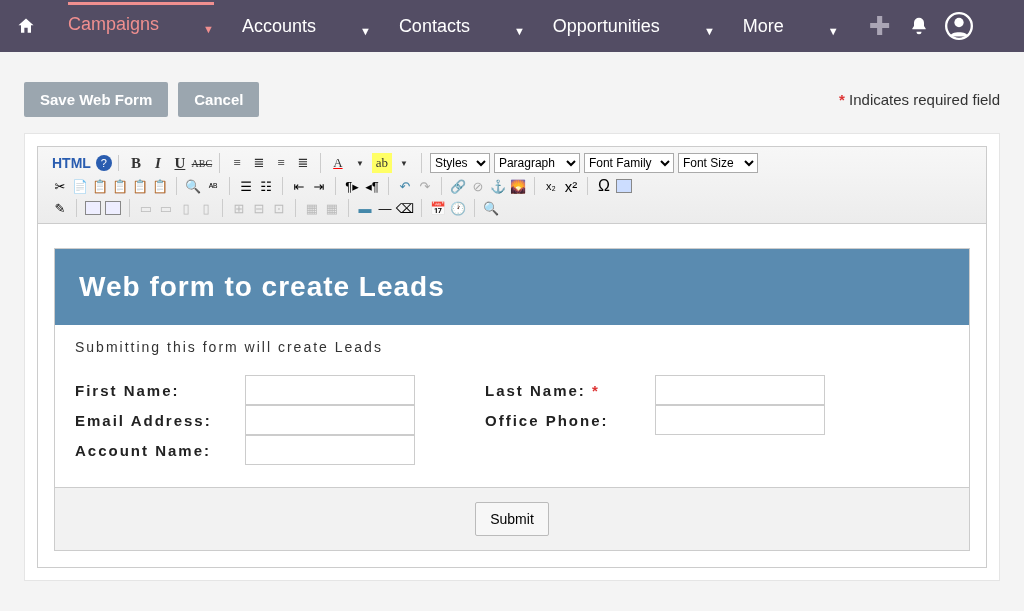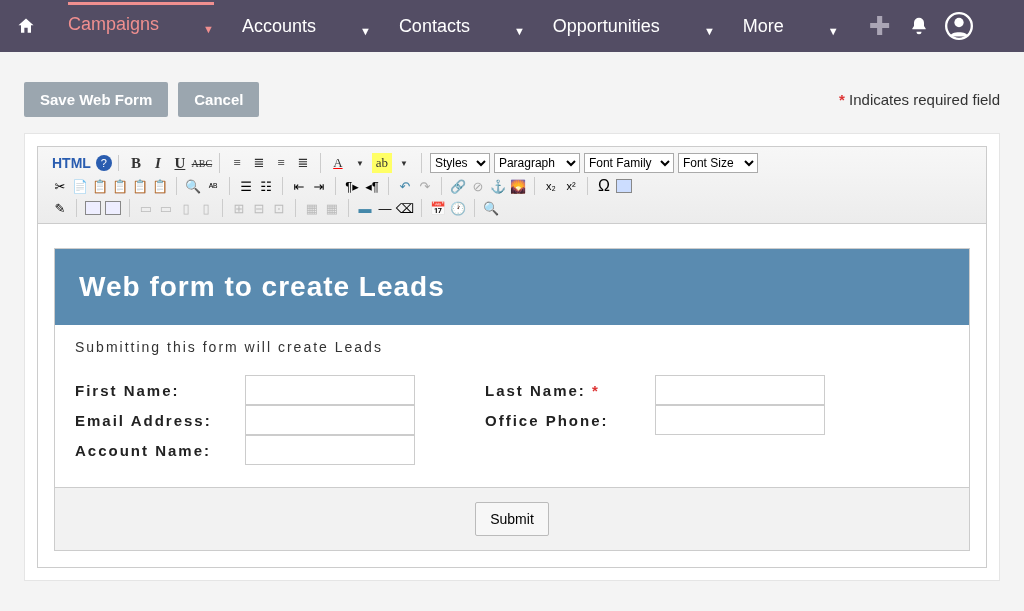--- a/index.html
+++ b/index.html
@@ -185,21 +185,21 @@
           <span class="tb-ico" style="color:#aaa;">↷</span>
         </div>
         <div class="tb-group">
           <span class="tb-ico" style="color:#aaa;">🔗</span>
           <span class="tb-ico" style="color:#aaa;">⊘</span>
           <span class="tb-ico">⚓</span>
           <span class="tb-ico">🌄</span>
         </div>
         <div class="tb-group">
           <span class="tb-ico" style="font-size:11px;">x₂</span>
-          <span class="tb-ico" style="font-size:11px;">x²</span>
+          <span class="tb-ico" style="font-size:15px;">x²</span>
         </div>
         <div class="tb-group" style="border:none;">
           <span class="tb-ico" style="font-size:16px;">Ω</span>
           <span class="tb-ico">
               <span class="sq" style="background:#cdf;"></span>
             </span>
         </div>
       </div>
 
       <div class="tb-row">

